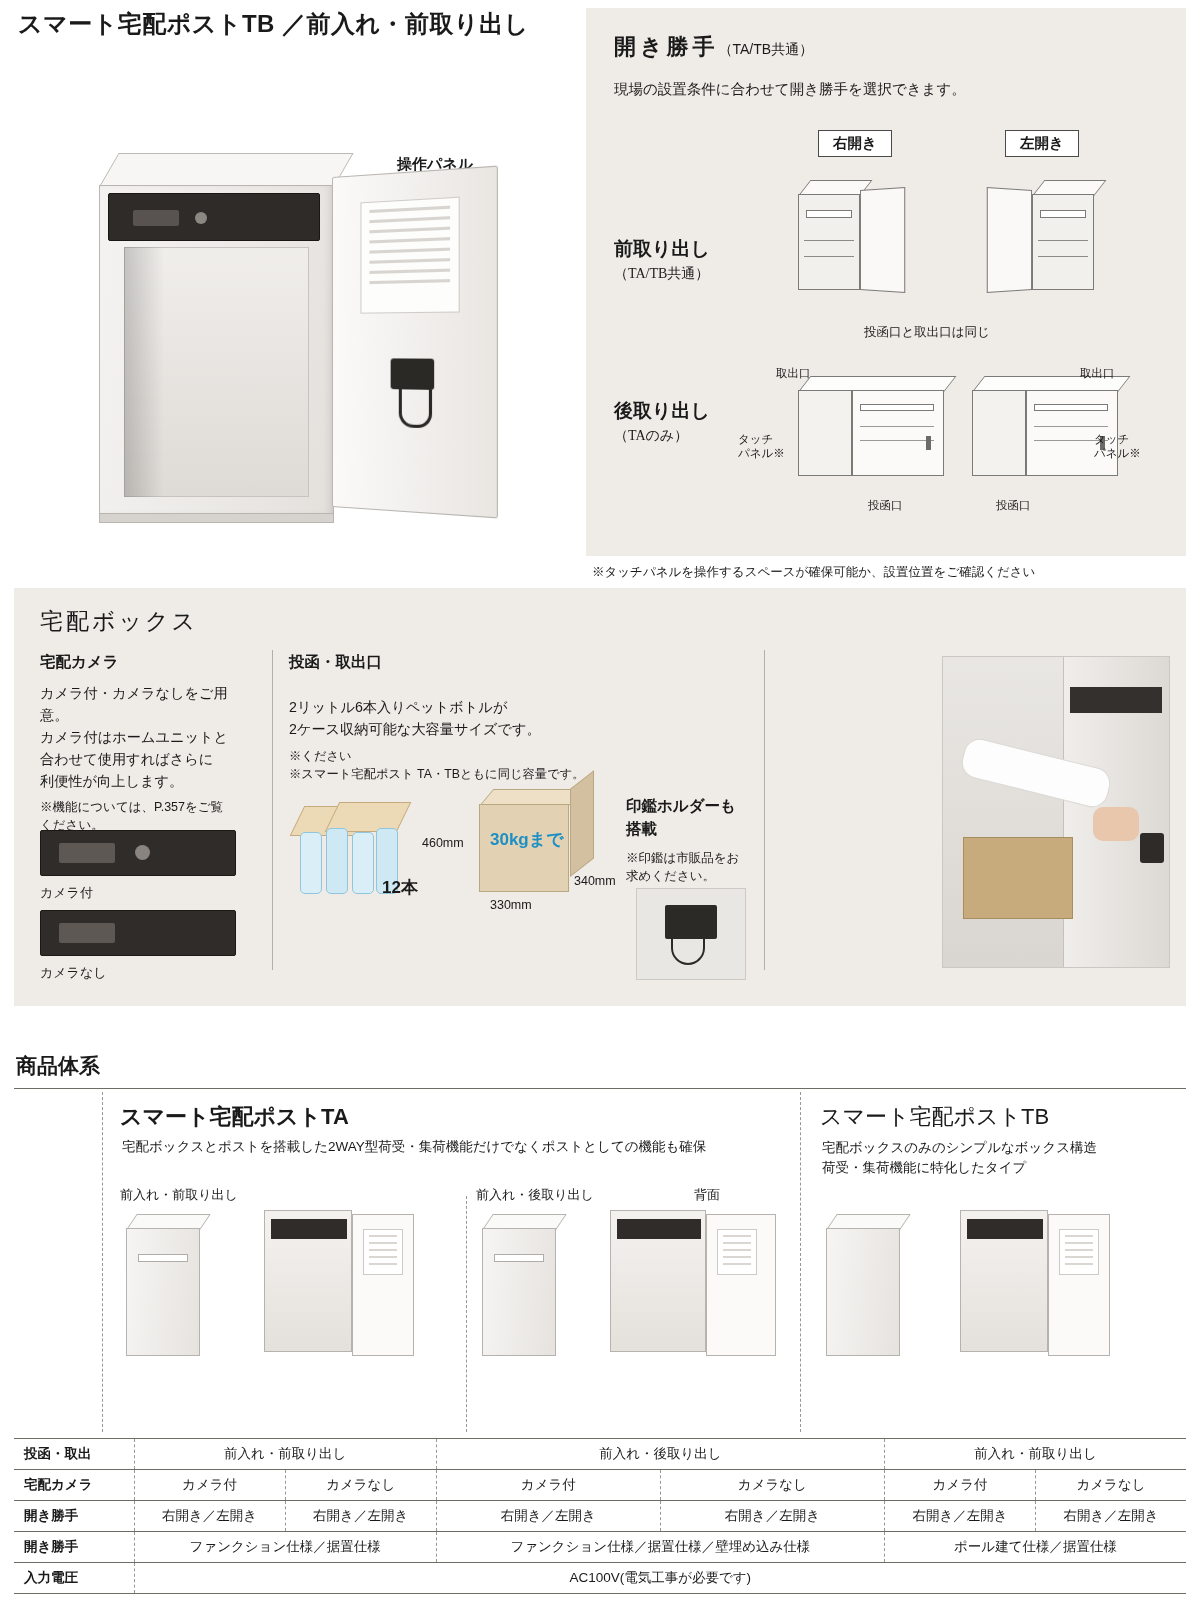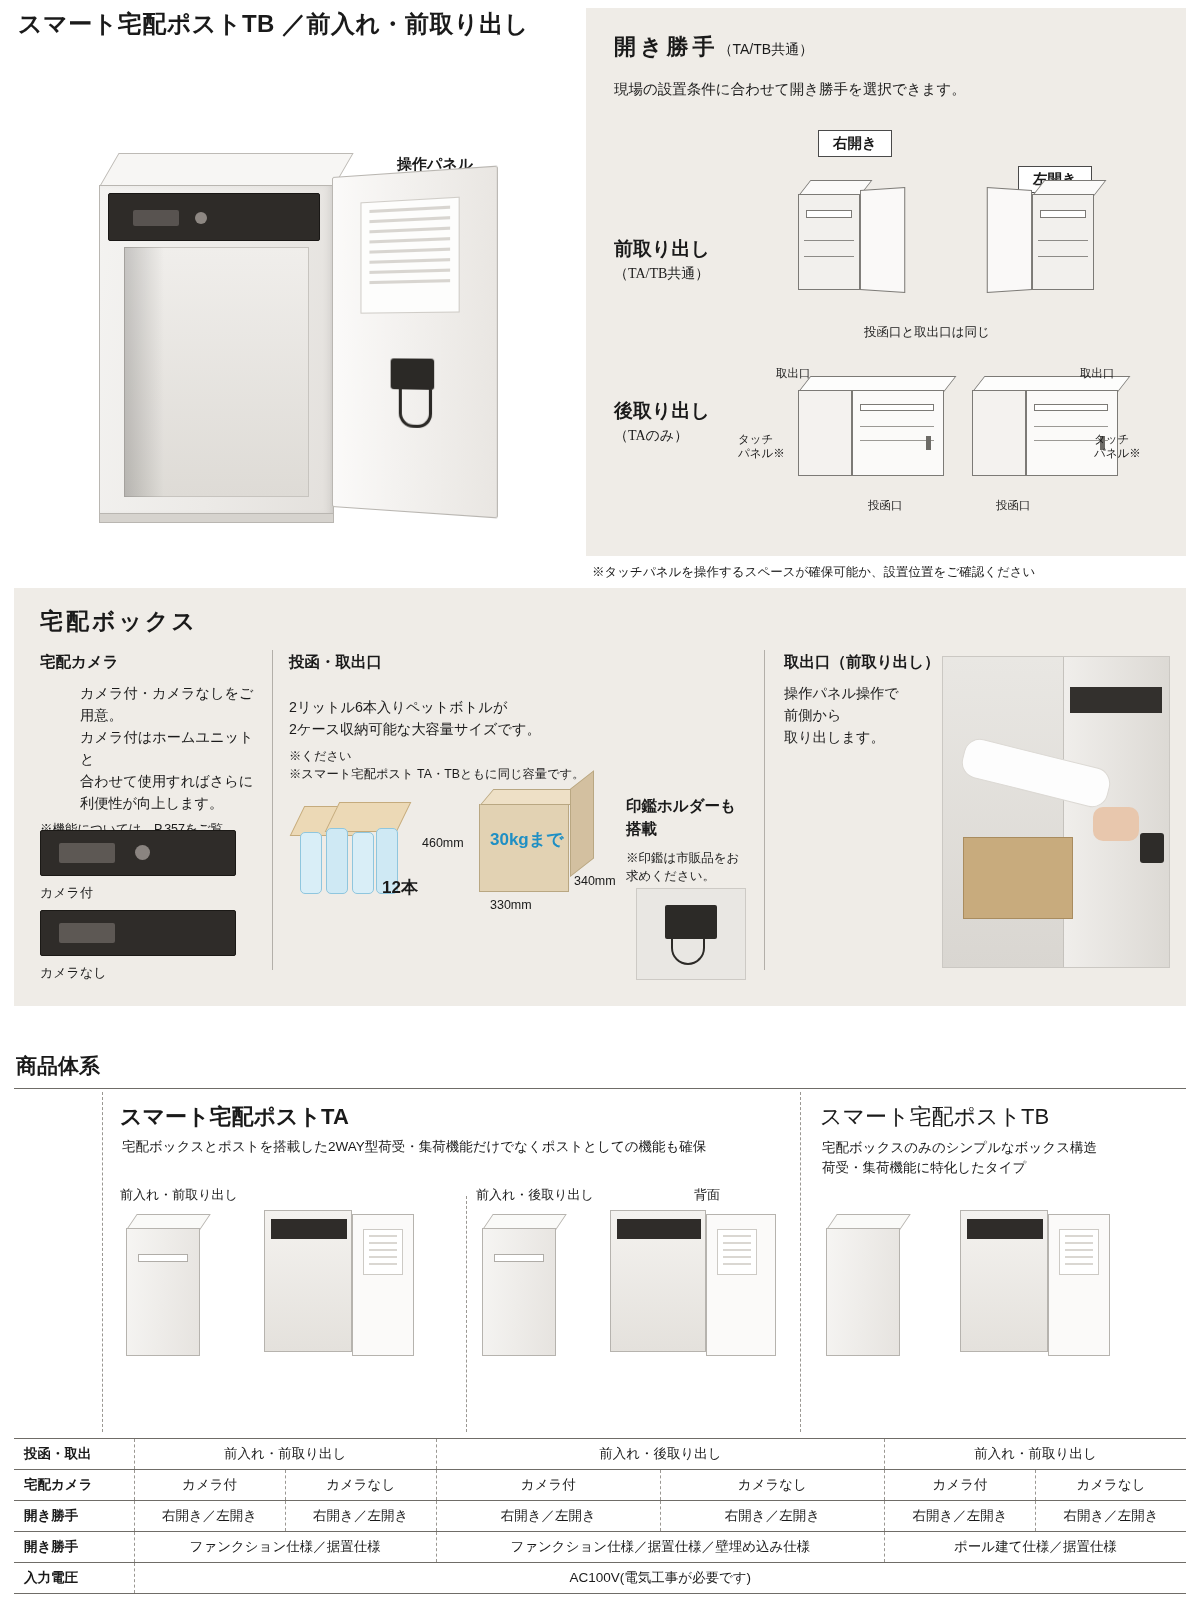--- a/index.html
+++ b/index.html
@@ -97,21 +97,21 @@
   }
   .hinge-title { position:absolute; left:28px; top:24px; font-size:22px; font-weight:bold; letter-spacing:4px;}
   .hinge-title small { font-size:14px; font-weight:normal; letter-spacing:0; }
   .hinge-sub { position:absolute; left:28px; top:72px; font-size:14.5px; }
 
   .tag {
     position:absolute; font-size:14.5px; padding:3px 14px; border:1px solid #4a4a4a;
     background:#fff; font-weight:bold;
   }
   .tag.right { left:232px; top:122px; }
-  .tag.left  { left:432px; top:122px;margin-top:36px; }
+  .tag.left  { left:419px; top:122px; }
 
   .rowlabel { position:absolute; font-size:19px; font-weight:bold;font-family:Liberation Serif, serif; }
   .rowlabel small { display:block; font-size:14px; font-weight:normal; margin-top:3px;}
   .rowlabel.r1 { left:28px; top:228px; }
   .rowlabel.r2 { left:28px; top:390px; }
 
   .note-mid { position:absolute; left:278px; top:316px; font-size:12.5px; }
   .note-bottom { position:absolute; left:6px; top:556px; font-size:12.5px; }
 
   
@@ -143,21 +143,21 @@
   .iso2 .sl { position:absolute; left:62px; top:30px; width:74px; height:7px; background:#fff; border:1px solid #7c7a76;}
   .iso2 .ln { position:absolute; left:62px; width:74px; height:1px; background:#9b9995;}
   .iso2 .kn { position:absolute; left:128px; top:62px; width:5px; height:14px; background:#6d6b67;}
   .arrowtxt { position:absolute; font-size:11.5px; }
 
   
   .delivery-box {
     position:absolute; left:14px; top:588px; width:1172px; height:418px;
     background:#efece7;
   }
-  .db-title { position:absolute; left:26px; top:18px; font-size:23px; font-weight:bold; letter-spacing:3px; }
+  .db-title { position:absolute; left:26px; top:18px; font-size:23px; font-weight:normal; letter-spacing:3px; }
   .col-h { font-size:15.5px; font-weight:bold; margin-bottom:8px; }
   .db-col1 { position:absolute; left:26px; top:62px; width:215px; font-size:14.2px; line-height:1.55; }
   .db-col1 .small { font-size:12.5px; line-height:1.45; margin-top:6px;}
   .vline { position:absolute; top:62px; width:1px; background:#b3afa9; }
 
   .cam-unit { position:absolute; width:196px; height:46px; background:#2f2c29; border:1px solid #1b1916; border-radius:2px;}
   .cam-unit .lens { position:absolute; left:94px; top:14px; width:15px; height:15px; border-radius:50%; background:#8a8480;}
   .cam-unit .scr { position:absolute; left:18px; top:12px; width:56px; height:20px; background:#5d5854; border-radius:2px;}
   .cam-cap { position:absolute; font-size:13px; }
 
@@ -340,21 +340,21 @@
   </div>
 
   <div class="delivery-box">
     <div class="db-title">宅配ボックス</div>
 
     <div class="vline" style="left:258px; height:320px;"></div>
     <div class="vline" style="left:750px; height:320px;"></div>
 
     <div class="db-col1">
       <div class="col-h">宅配カメラ</div>
-      <div style="white-space:pre-line;margin-left:40px;">カメラ付・カメラなしをご用意。
+      <div style="white-space:pre-line;">カメラ付・カメラなしをご用意。
 カメラ付はホームユニットと
 合わせて使用すればさらに
 利便性が向上します。</div>
       <div class="small" style="white-space:pre-line;">※機能については、P.357をご覧
 ください。</div>
     </div>
     <div class="cam-unit" style="left:26px; top:242px;">
       <div class="scr"></div>
         <div class="lens"></div>
     </div>
@@ -395,26 +395,20 @@
       <div class="col-h" style="white-space:pre-line;">印鑑ホルダーも
 搭載</div>
       <div style="font-size:12.5px; white-space:pre-line; line-height:1.45;">※印鑑は市販品をお
 求めください。</div>
     </div>
     <div class="stamp-holder">
       <div class="dev"></div>
         <div class="cord"></div>
     </div>
 
-    <div class="db-col4">
-      <div class="col-h">取出口（前取り出し）</div>
-      <div style="white-space:pre-line;">操作パネル操作で
-前側から
-取り出します。</div>
-    </div>
     <div class="photo-right">
       <div class="ph-cab">
           <div class="bar"></div>
           <div class="lock"></div>
         </div>
       <div class="ph-arm"></div>
       <div class="ph-box"></div>
       <div class="ph-hand"></div>
     </div>
   </div>

